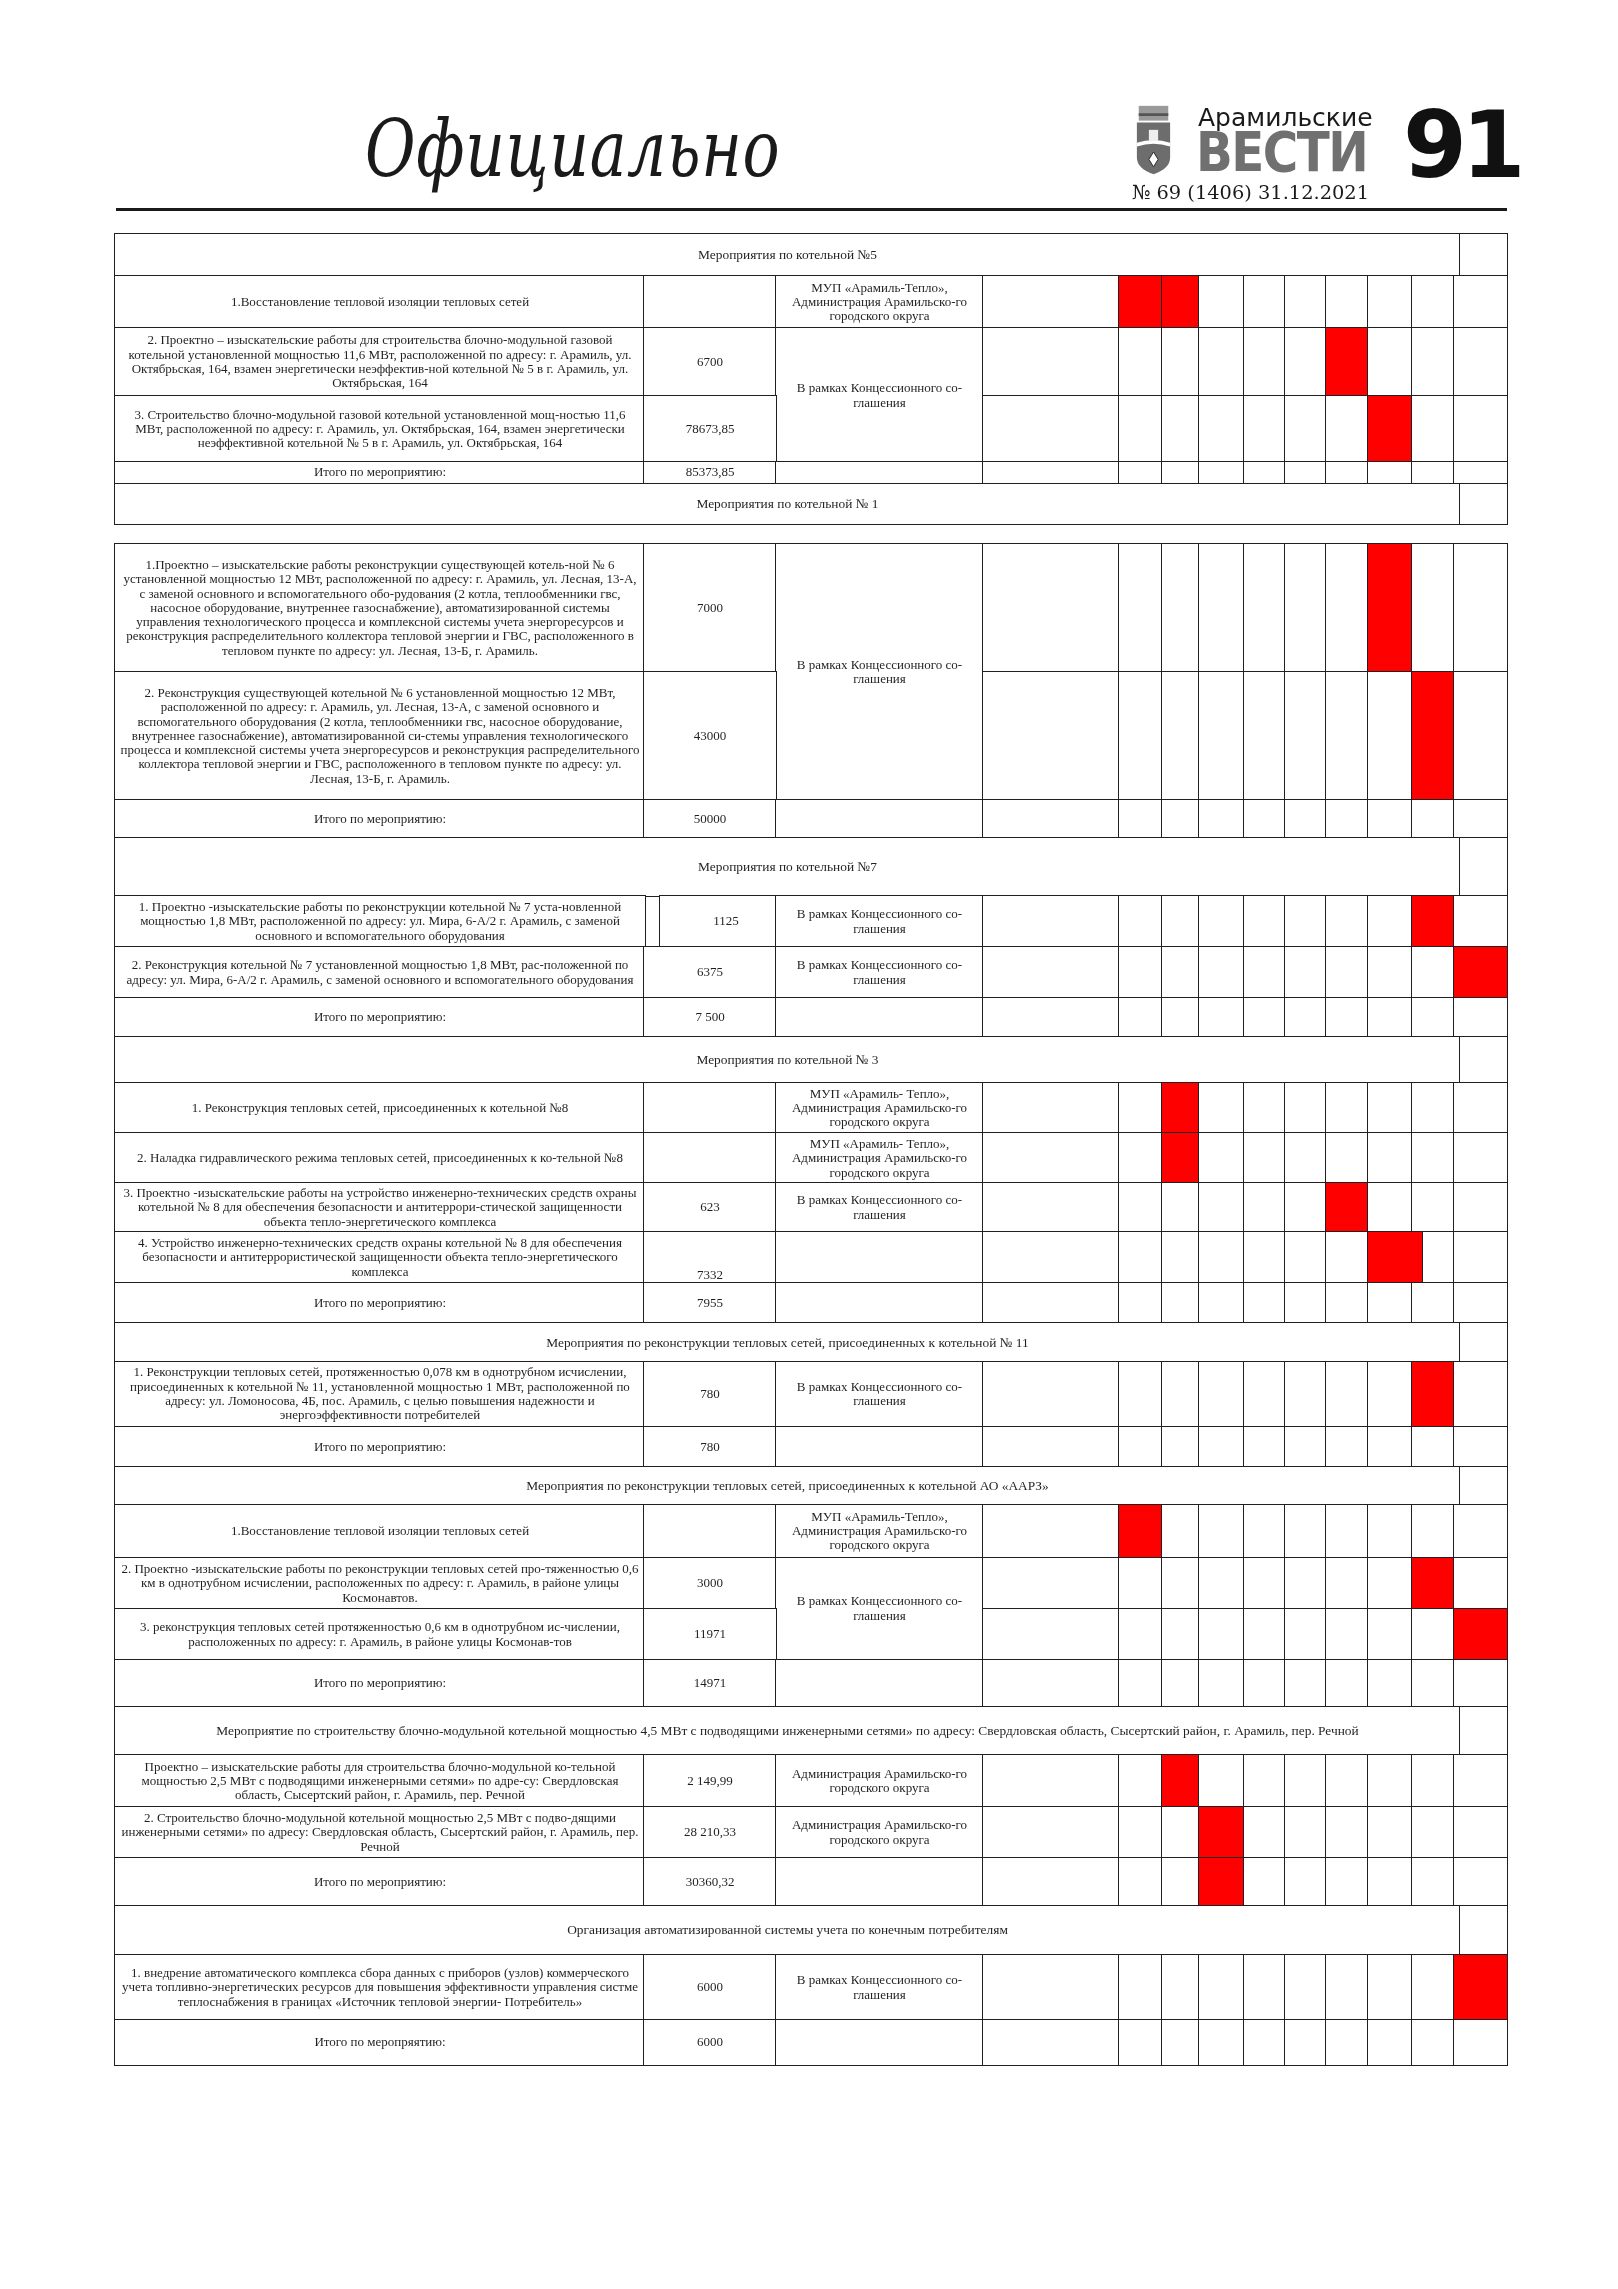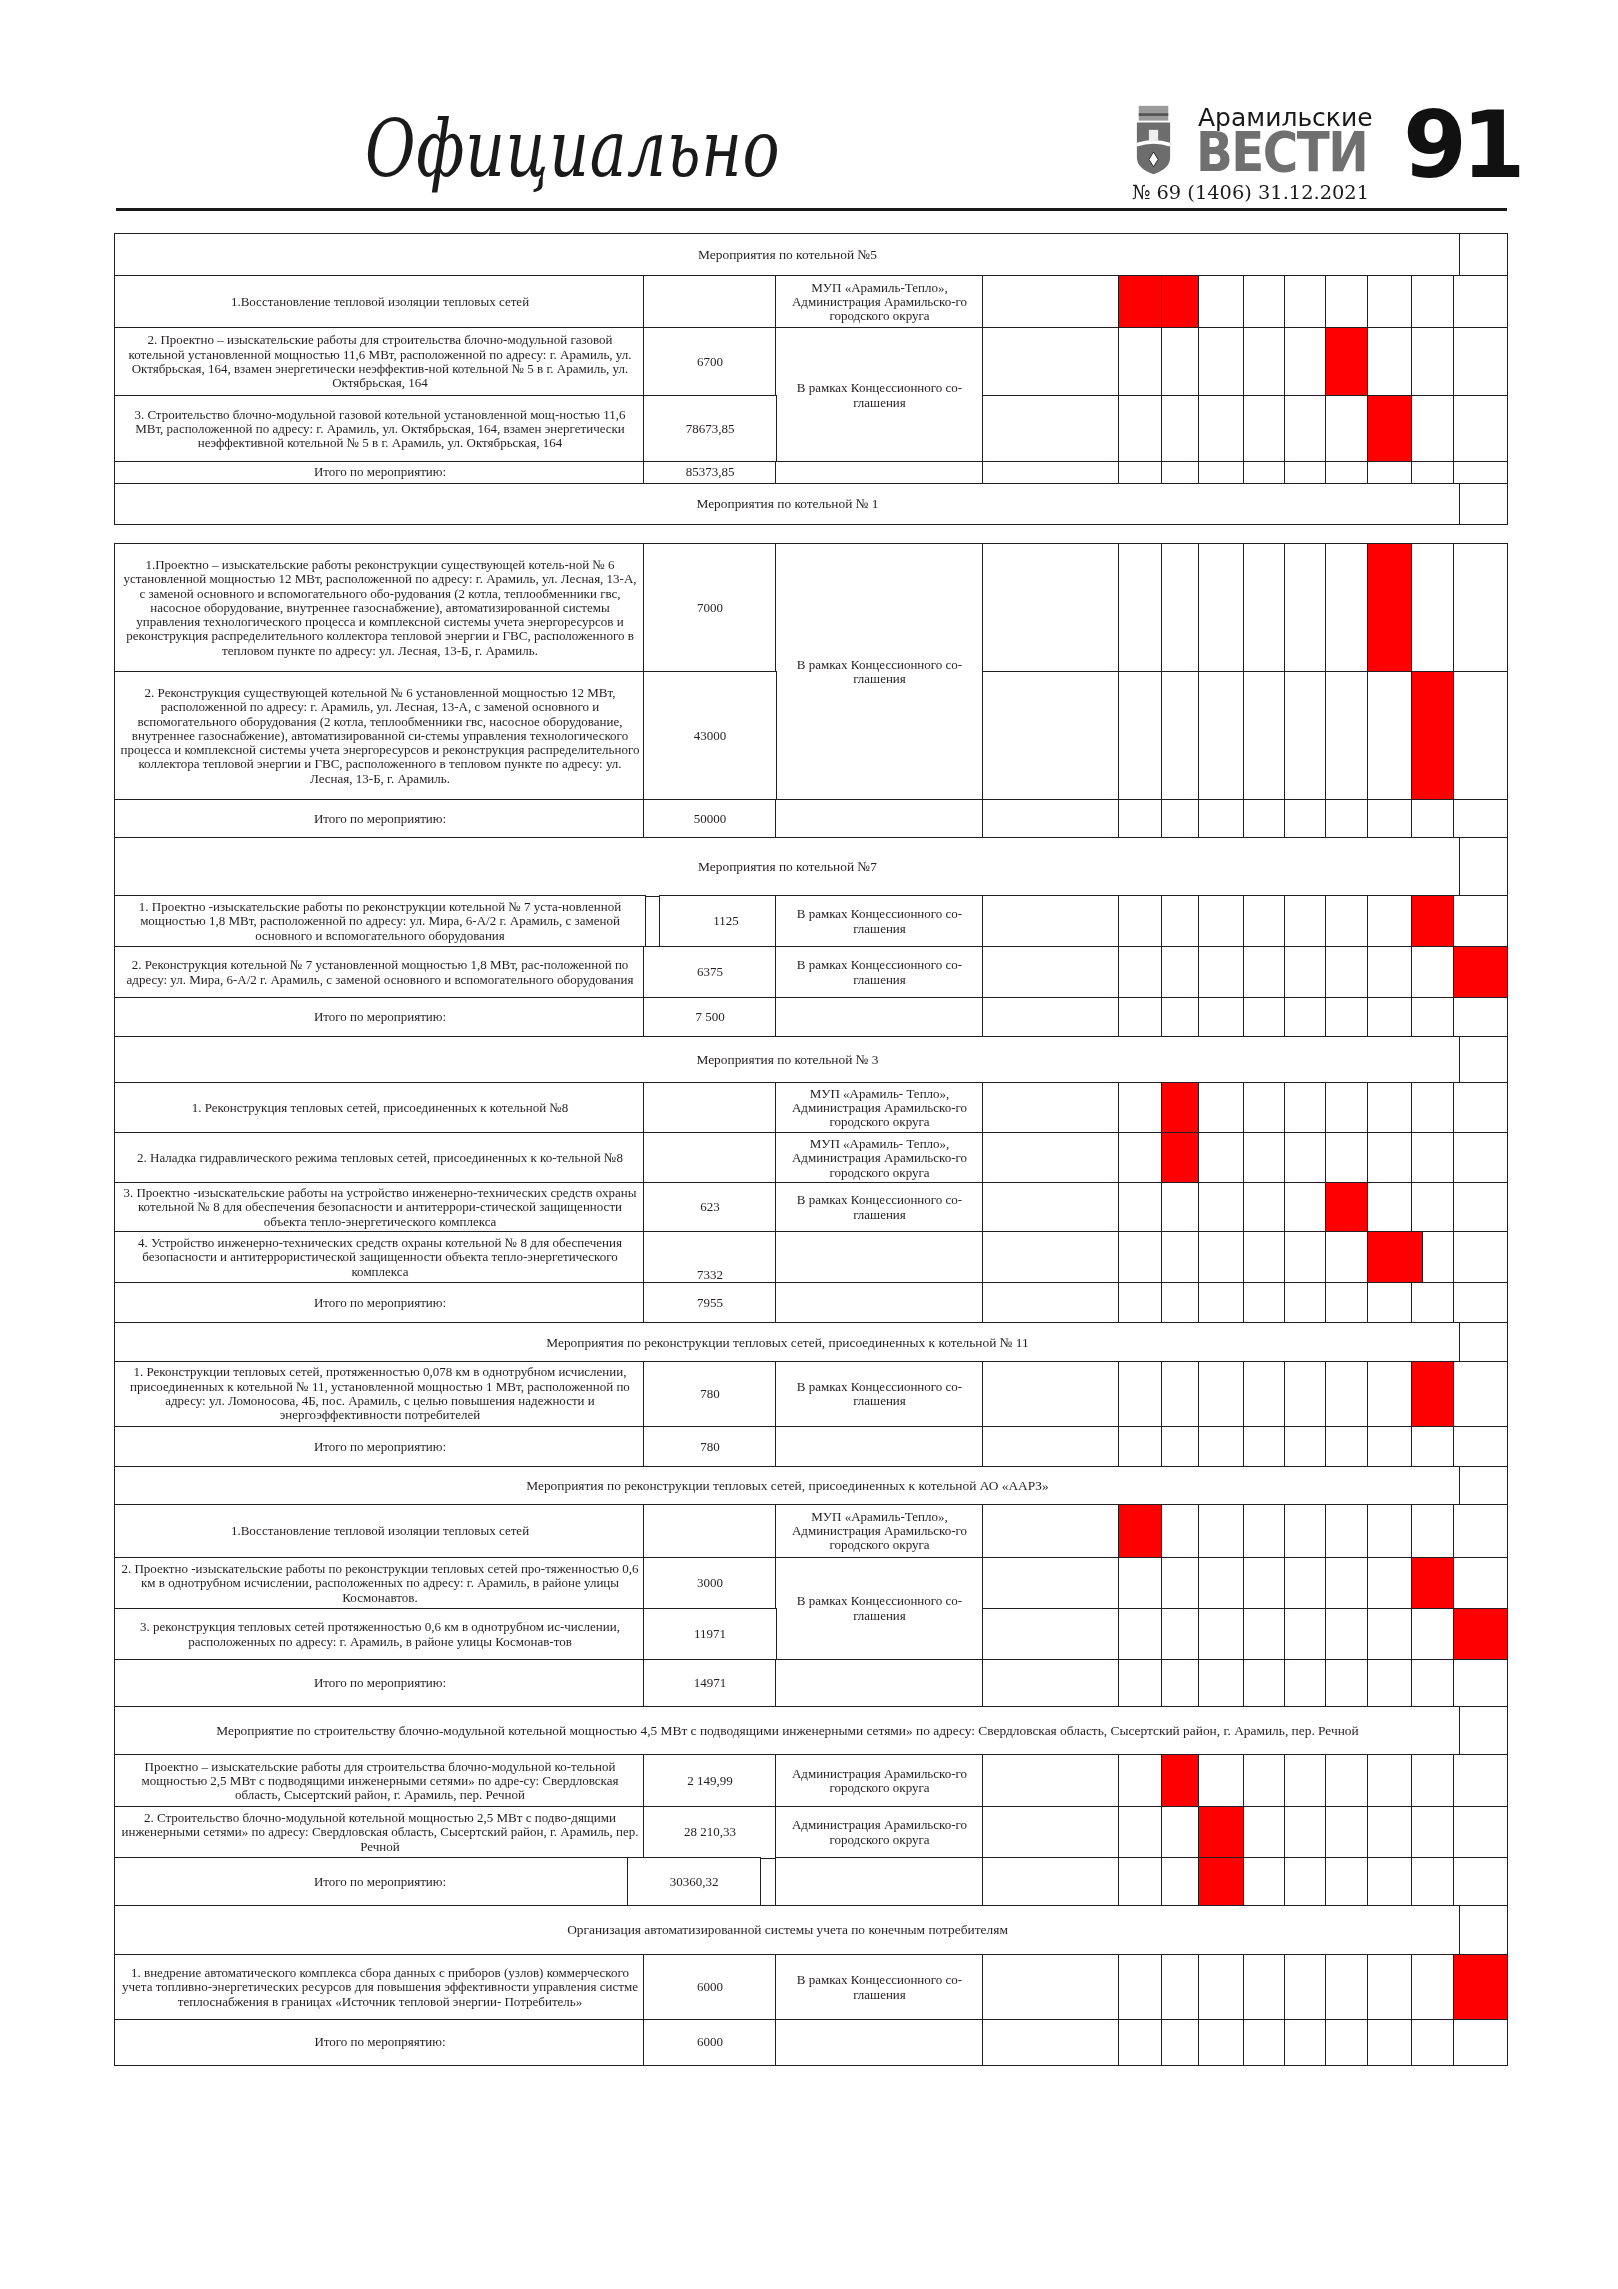--- a/index.html
+++ b/index.html
@@ -500,21 +500,21 @@
     <div class="cell red" style="left: 1198px; top: 1806px; width: 47px; height: 53px;"></div>
     <div class="cell " style="left: 1243px; top: 1806px; width: 42px; height: 53px;"></div>
     <div class="cell " style="left: 1284px; top: 1806px; width: 43px; height: 53px;"></div>
     <div class="cell " style="left: 1325px; top: 1806px; width: 43px; height: 53px;"></div>
     <div class="cell " style="left: 1367px; top: 1806px; width: 46px; height: 53px;"></div>
     <div class="cell " style="left: 1411px; top: 1806px; width: 43px; height: 53px;"></div>
     <div class="cell " style="left: 1453px; top: 1806px; width: 55px; height: 53px;"></div>
     <div class="cell desc" style="left: 114px; top: 1857px; width: 532px; height: 50px;">
       <span>Итого по мероприятию:</span>
     </div>
-    <div class="cell " style="left: 627px; top: 1857px; width: 134px; height: 50px;">
+    <div class="cell " style="left: 643px; top: 1857px; width: 134px; height: 50px;">
       <span>30360,32</span>
     </div>
     <div class="cell " style="left: 775px; top: 1857px; width: 209px; height: 50px;">
       <span></span>
     </div>
     <div class="cell " style="left: 982px; top: 1857px; width: 138px; height: 50px;"></div>
     <div class="cell " style="left: 1118px; top: 1857px; width: 45px; height: 50px;"></div>
     <div class="cell " style="left: 1161px; top: 1857px; width: 39px; height: 50px;"></div>
     <div class="cell red" style="left: 1198px; top: 1857px; width: 47px; height: 50px;"></div>
     <div class="cell " style="left: 1243px; top: 1857px; width: 42px; height: 50px;"></div>

